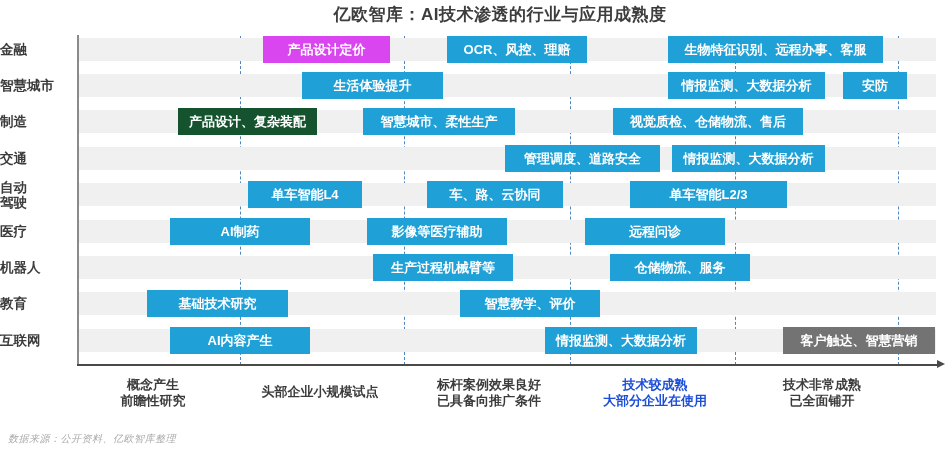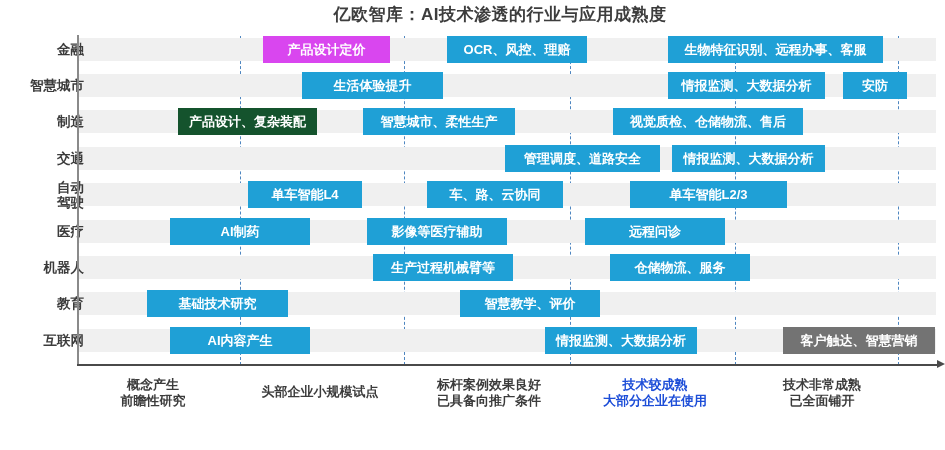--- a/index.html
+++ b/index.html
@@ -6,22 +6,22 @@
     font-family:"Liberation Sans","DejaVu Sans",sans-serif;}
   #canvas{position:relative;width:945px;height:354px;background:#fff;border-radius:18px;}
   .page-title{position:absolute;left:70px;top:3px;width:860px;text-align:center;
     font-size:17px;font-weight:bold;color:#3d3d3d;letter-spacing:0.5px;}
   .plot-border-left{position:absolute;width:0;border-left:2px solid #8a8a8a;}
   .axis-bottom{position:absolute;height:2px;background:#4a4a4a;}
   .axis-arrow{position:absolute;width:0;height:0;border-left:8px solid #4a4a4a;
     border-top:4.5px solid transparent;border-bottom:4.5px solid transparent;}
   .stripe{position:absolute;background:#f0f0f0;}
   .dashline{position:absolute;width:0;border-left:1px dashed #4e86c0;}
-  .rowlabel{position:absolute;width:70px;left:0;text-align:right;font-size:13.5px;
-    font-weight:bold;color:#3c3c3c;line-height:15px;white-space:pre-line;padding-left:14px;}
+  .rowlabel{position:absolute;width:70px;left:0;text-align:left;font-size:13.5px;
+    font-weight:bold;color:#3c3c3c;line-height:15px;white-space:pre-line;}
   .span-box{position:absolute;height:27px;line-height:27px;text-align:center;
     color:#ffffff;font-size:13px;font-weight:bold;white-space:nowrap;overflow:hidden;}
   .stagelabel{position:absolute;width:180px;text-align:center;font-size:13px;
     font-weight:bold;color:#3c3c3c;line-height:16px;white-space:pre-line;}
   .source-note{position:absolute;left:8px;top:432px;font-size:10px;font-style:italic;
     color:#ababab;letter-spacing:0.5px;}
 </style>
 </head>
 <body>
 
@@ -82,13 +82,14 @@
       <div class="stagelabel" style="left: 63px; top: 377px; color: rgb(60, 60, 60);">概念产生
 前瞻性研究</div>
       <div class="stagelabel" style="left: 230px; top: 384px; color: rgb(60, 60, 60);">头部企业小规模试点</div>
       <div class="stagelabel" style="left: 399px; top: 377px; color: rgb(60, 60, 60);">标杆案例效果良好
 已具备向推广条件</div>
       <div class="stagelabel" style="left: 565px; top: 377px; color: #1d4ed8;">技术较成熟
 大部分企业在使用</div>
       <div class="stagelabel" style="left: 732px; top: 377px; color: rgb(60, 60, 60);">技术非常成熟
 已全面铺开</div>
     </div>
+  <div class="source-note">数据来源：公开资料、亿欧智库整理</div>
 </div>
 
 </body></html>

